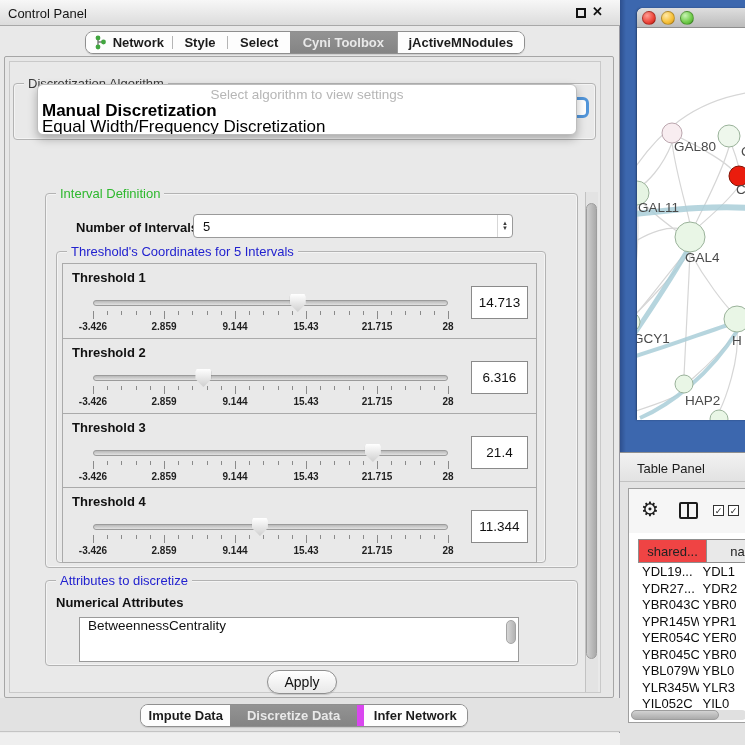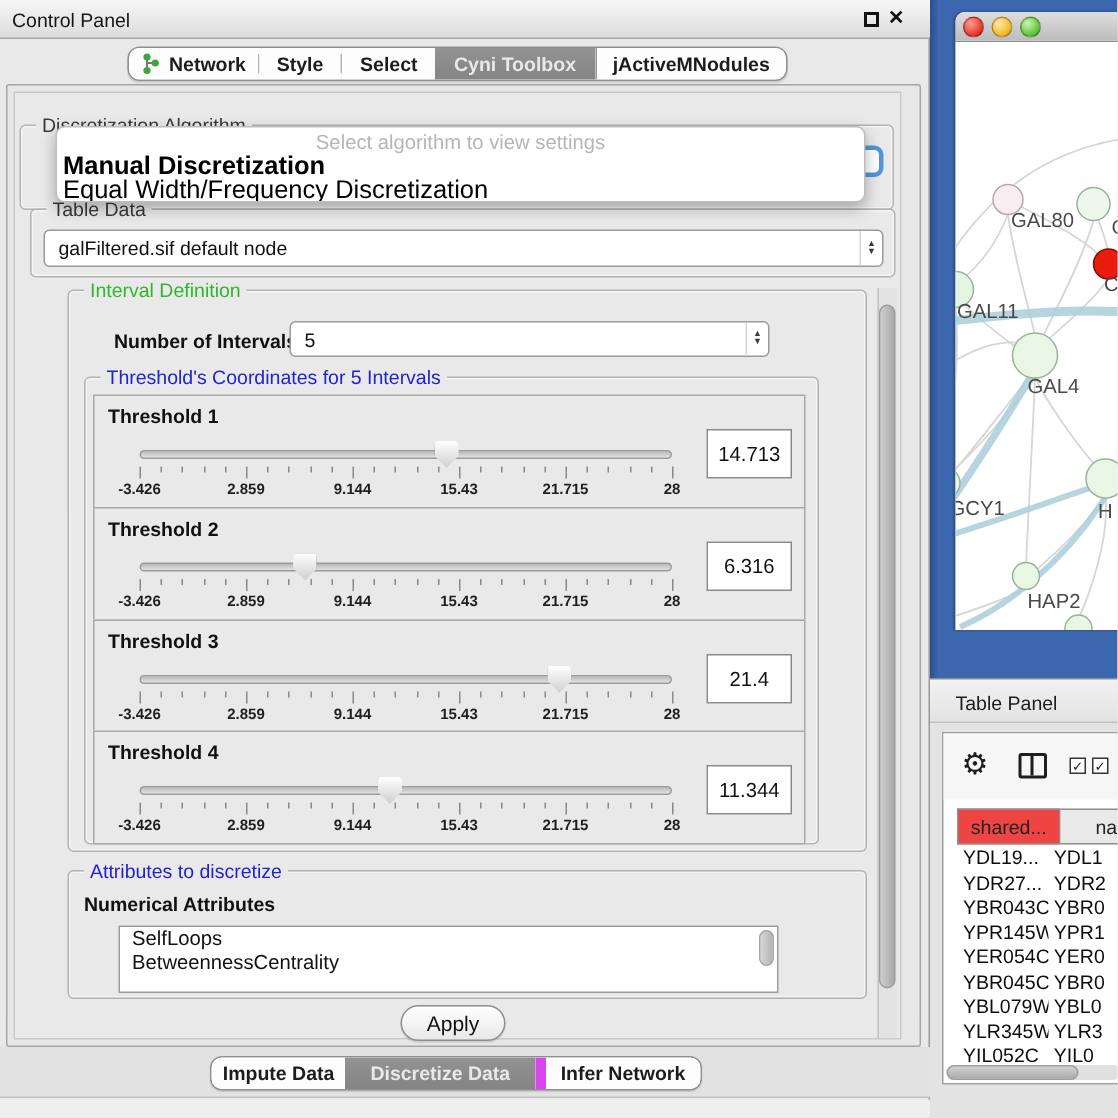--- a/index.html
+++ b/index.html
@@ -134,30 +134,20 @@
   <div class="abs outer-panel"></div>
   <div class="abs inner-panel"></div>
   <div class="abs vscroll-track"></div>
   <div class="abs vscroll-thumb"></div>
 
   <div class="abs groupbox" style="left:13px; top:83px; width:583px; height:57px; background:#e9e9e9;">
     <span class="group-label g-gray">Discretization Algorithm</span>
   </div>
   <div class="abs focus-stub"></div>
 
-  <div class="abs groupbox" style="left:20px; top:139px; width:577px; height:46px; background:#e9e9e9;">
-    <span class="group-label g-gray">Table Data</span>
-    <div class="combo" style="position:absolute; left:8px; top:13px; width:560px; height:25px;">
-      <span class="txt">galFiltered.sif default node</span>
-      <span class="stepper">
-          <span>▲</span>
-          <span>▼</span>
-        </span>
-    </div>
-  </div>
 
   <div class="abs popup">
     <div class="prompt">Select algorithm to view settings</div>
     <div class="item sel">Manual Discretization</div>
     <div class="item">Equal Width/Frequency Discretization</div>
   </div>
 
   <div class="abs groupbox" style="left:45px; top:193px; width:533px; height:375px;">
     <span class="group-label g-green">Interval Definition</span>
 
@@ -346,21 +336,20 @@
         <span class="tick-label" style="left: 100%;">28</span>
       </div>
     <div class="val-box">11.344</div>
   </div>
 
   <div class="abs groupbox" style="left:45px; top:580px; width:533px; height:86px;">
     <span class="group-label g-blue">Attributes to discretize</span>
     <span style="position:absolute; left:10px; top:14px; font-size:13px; font-weight:bold; color:#111;">Numerical Attributes</span>
     <div class="listbox" style="position:absolute; left:33px; top:36px; width:440px; height:45px;">
       <div class="items">
-          <div class="li">SelfLoops</div>
           <div class="li">BetweennessCentrality</div>
         </div>
       <div class="list-scroll"></div>
     </div>
   </div>
 
   <div class="abs push-btn" style="left:267px; top:670px; width:70px; height:24px;border-radius:12px;">
     <span>Apply</span>
   </div>
 

